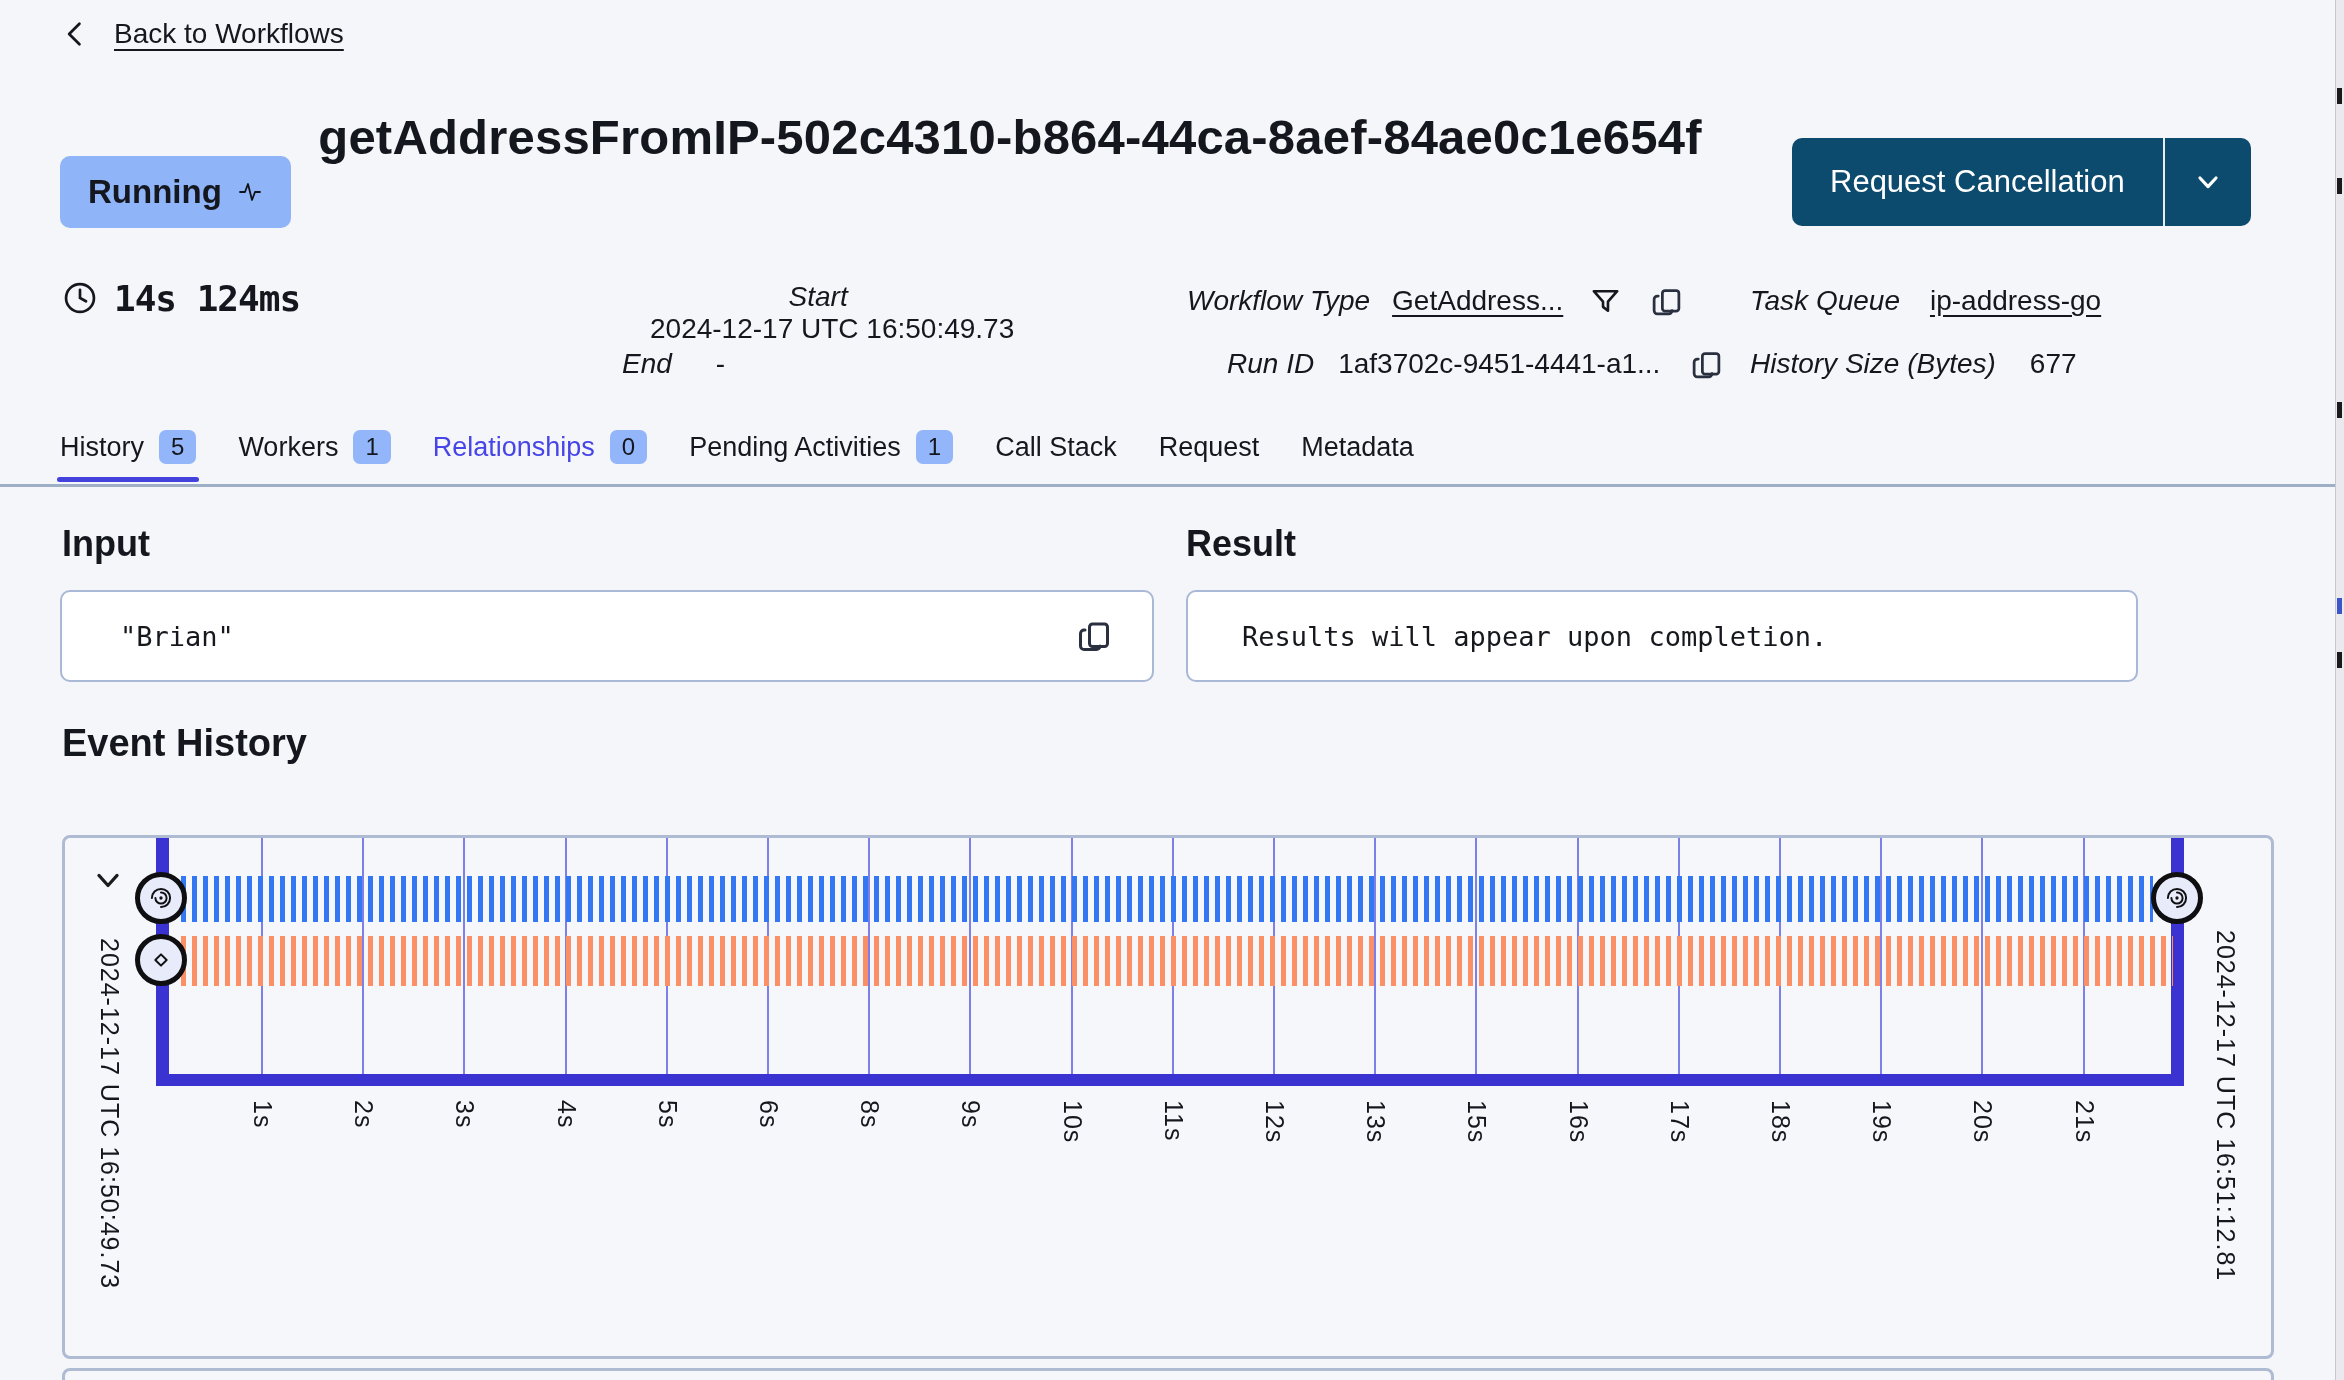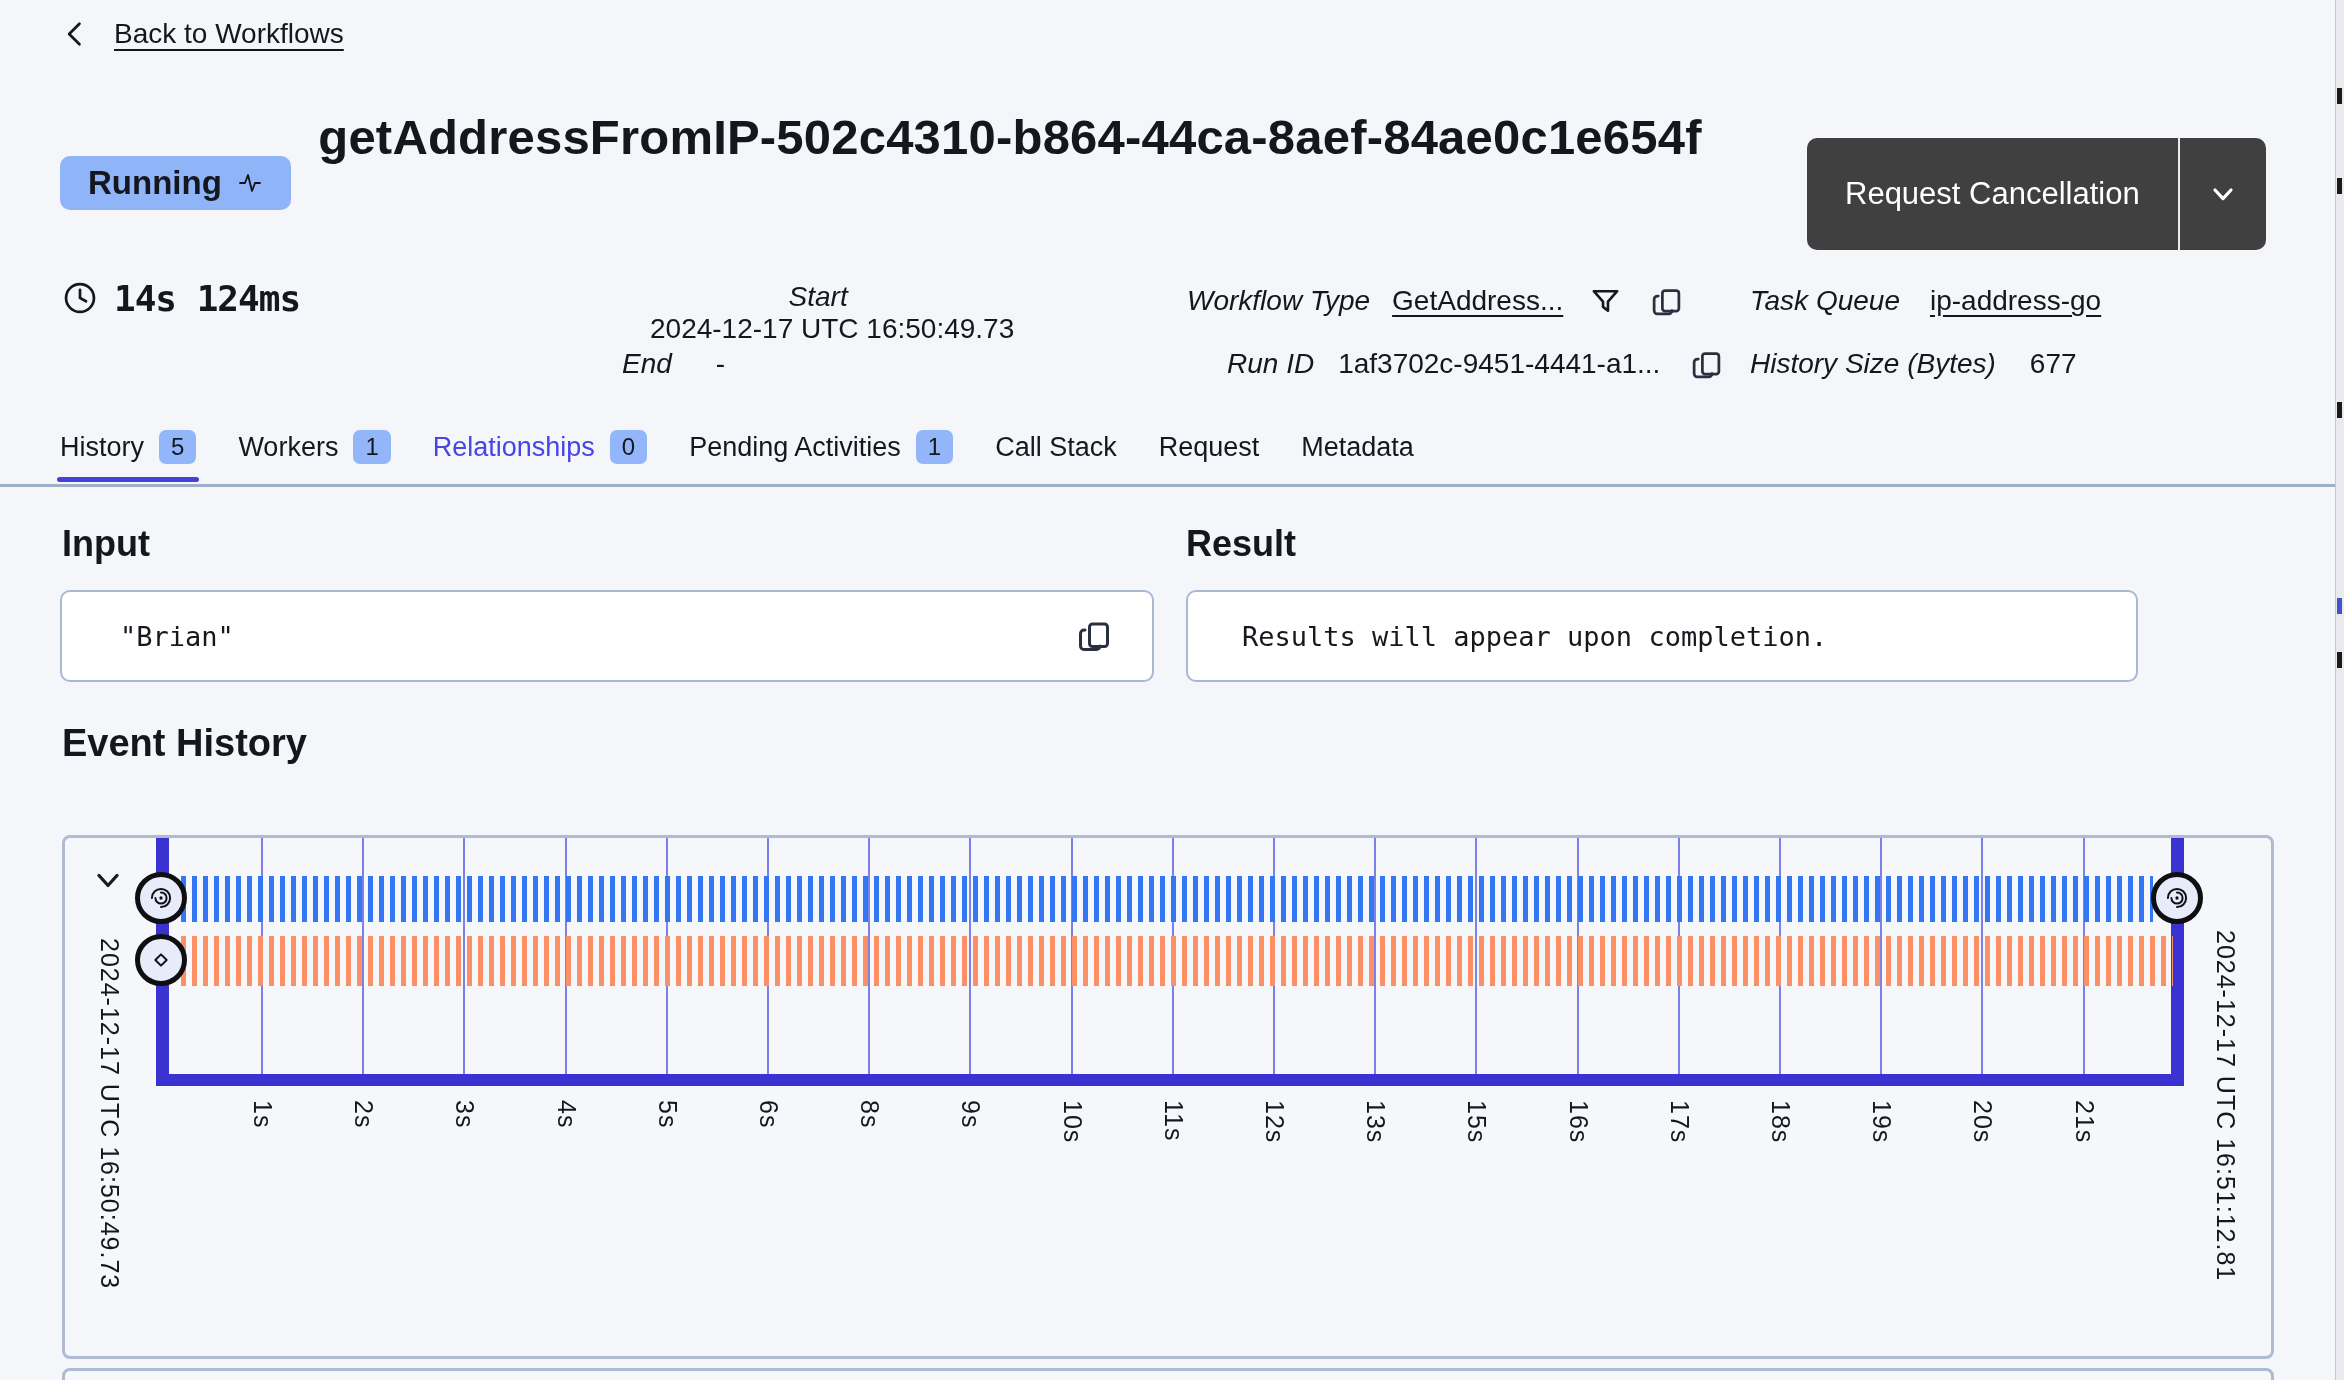--- a/index.html
+++ b/index.html
@@ -16,30 +16,30 @@
   .back-link { position:absolute; left:62px; top:18px; display:flex; align-items:center; gap:24px; cursor:pointer; }
   .back-link span { font-size:28px; font-weight:500; text-decoration:underline; text-underline-offset:6px; }
 
   .page-title {
     position:absolute; left:310px; top:92px; width:1400px;
     text-align:center; font-size:49px; font-weight:650; line-height:90px;
     letter-spacing:.2px; overflow-wrap:anywhere;
   }
 
   .status-badge {
-    position:absolute; left:60px; top:156px; height:54px; padding:0 28px;
+    position:absolute; left:60px; top:156px; height:72px; padding:0 28px;
     background:#8FB4F8; border-radius:10px;
     display:flex; align-items:center; gap:15px;
     font-size:33px; font-weight:550; cursor:pointer;
   }
 
   .cancel-btn {
-    position:absolute; left:1792px; top:138px; height:112px;
-    background:#404040; border-radius:10px; color:#fff;
-    display:flex; align-items:stretch; cursor:pointer;margin-left:15px;
+    position:absolute; left:1792px; top:138px; height:88px;
+    background:#0c4a6e; border-radius:10px; color:#fff;
+    display:flex; align-items:stretch; cursor:pointer;
   }
   .cancel-btn .main { display:flex; align-items:center; padding:0 38px; font-size:31px; font-weight:500; }
   .cancel-btn .divider { width:2px; background:rgba(255,255,255,.9); margin:0; }
   .cancel-btn .caret { width:86px; display:flex; align-items:center; justify-content:center; }
 
   
   .meta-item { position:absolute; height:40px; display:flex; align-items:center; }
   .lbl { font-style:italic; font-size:28px; }
   .val { font-size:28px; }
   .link { text-decoration:underline; text-underline-offset:5px; cursor:pointer; }

